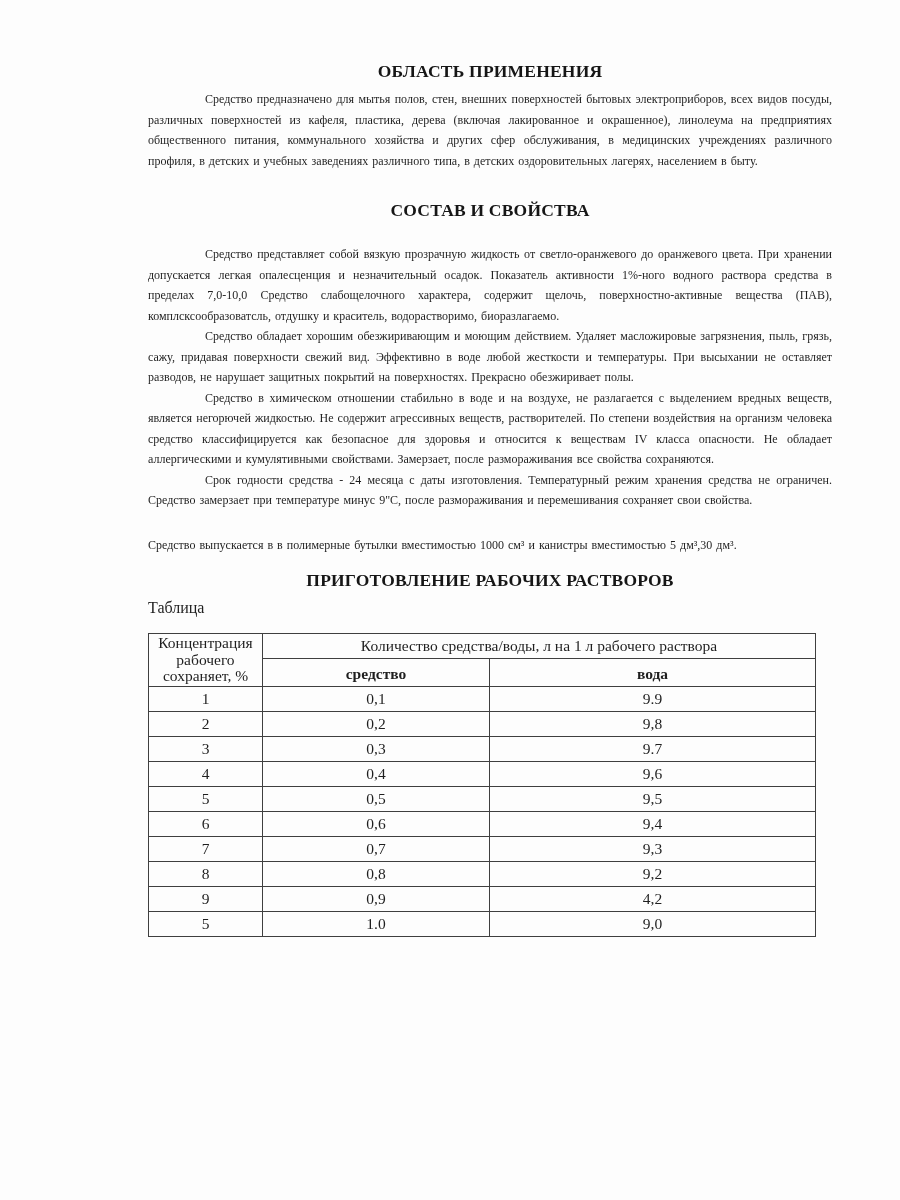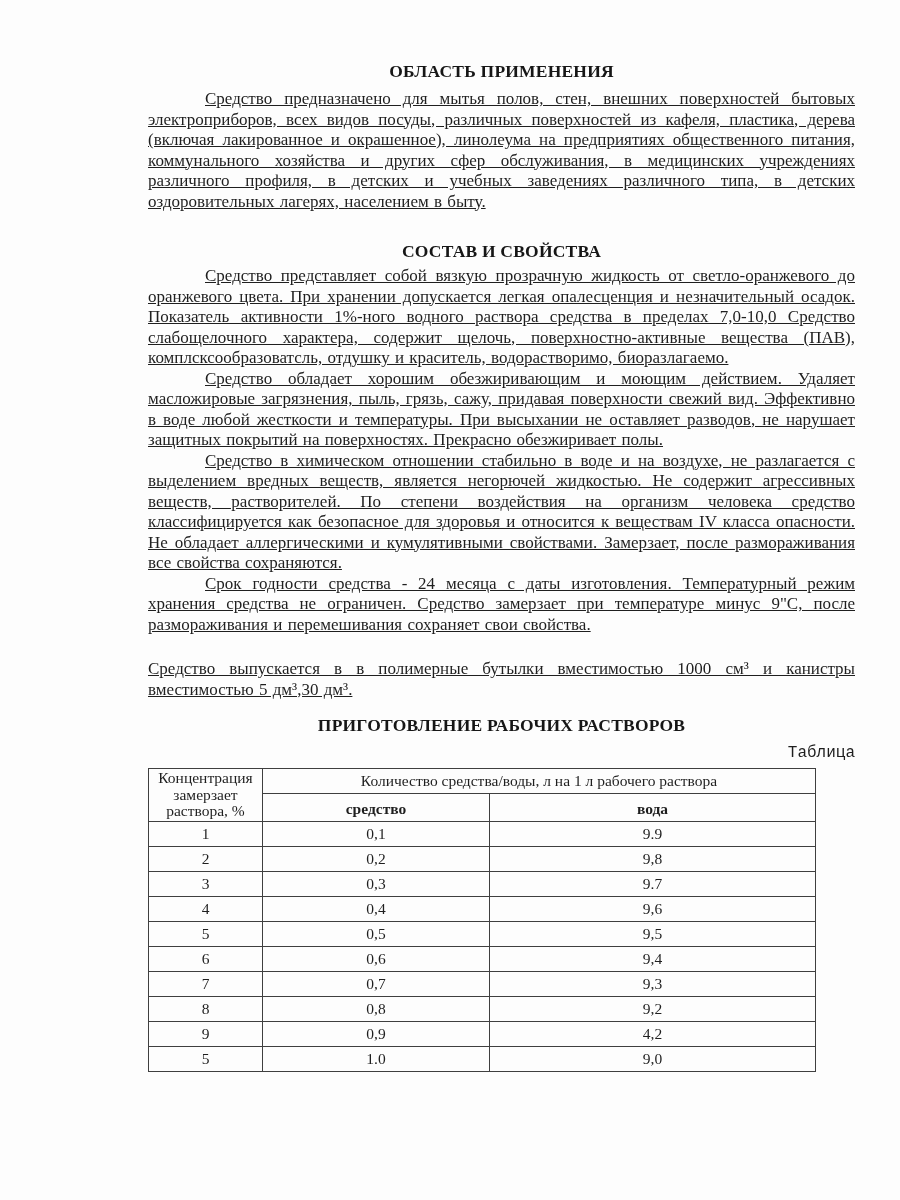--- a/index.html
+++ b/index.html
@@ -6,54 +6,52 @@
     margin: 0;
     padding: 0;
     background: #ffffff;
   }
   .page {
     position: relative;
     width: 900px;
     height: 1200px;
     box-sizing: border-box;
     background: #fdfdfd;
-    padding: 60px 45px 30px 148px;
+    padding: 60px 68px 30px 148px;
     font-family: "Liberation Serif", "DejaVu Serif", serif;
     color: #1f1f1f;
     overflow: hidden;
   }
   .section-title {
     margin: 0;
     font-size: 17.5px;
     line-height: 22px;
     font-weight: bold;
     text-align: center;
     letter-spacing: 0.2px;
     color: #161616;
   }
   .para {
     margin: 0;
-    font-size: 17px;
+    font-size: 12px;
     line-height: 20.5px;
     text-align: justify;
     text-indent: 57px;
     word-spacing: 1px;
-    text-decoration: underline;
   }
   .para.no-indent { text-indent: 0; margin-top: 24px; }
   .section-application .section-title { margin-bottom: 7px; }
   .section-composition { margin-top: 28px; }
-  .section-composition .section-title { margin-bottom: 4px; }
+  .section-composition .section-title { margin-bottom: 23px; }
   .section-preparation { margin-top: 14px; }
   .table-label {
-    margin: 7px 0 5px 0;
+    margin: 7px 0 15px 0;
     font-size: 16px;
     line-height: 20px;
-    text-align: right;
-    font-family: Liberation Mono, monospace;
+    text-align: left;
   }
   table.solution-table {
     width: 667px;
     border-collapse: collapse;
     table-layout: fixed;
     font-size: 15.5px;
     color: #1f1f1f;
   }
   table.solution-table th,
   table.solution-table td {
@@ -104,21 +102,21 @@
     <div class="table-label">Таблица</div>
 
     <table class="solution-table">
       <colgroup>
         <col style="width:114px">
         <col style="width:227px">
         <col style="width:326px">
       </colgroup>
       <thead>
         <tr class="group-header-row">
-          <th rowspan="2" class="col1-header">Концентрация замерзает раствора, %</th>
+          <th rowspan="2" class="col1-header">Концентрация рабочего сохраняет, %</th>
           <th colspan="2" class="group-header">Количество средства/воды, л на 1 л рабочего раствора</th>
         </tr>
         <tr class="sub-header-row">
           <th>средство</th>
           <th>вода</th>
         </tr>
       </thead>
       <tbody>
         <tr>
           <td>1</td>

